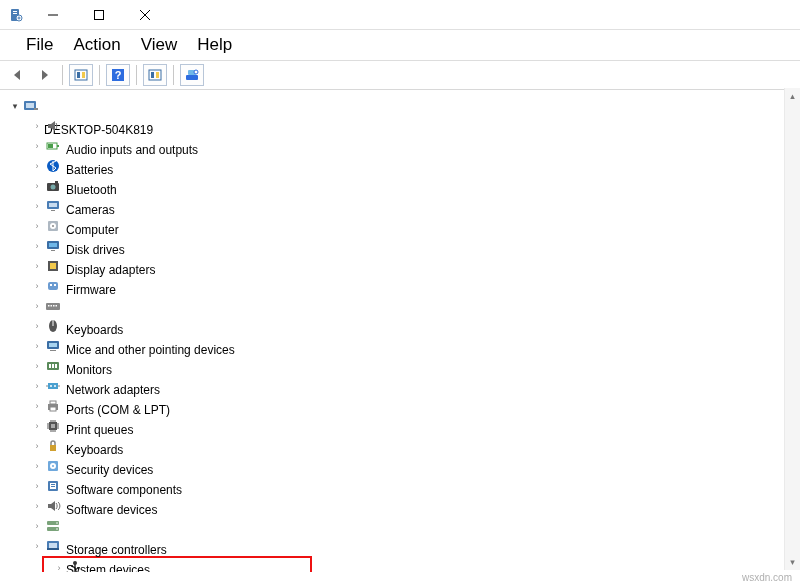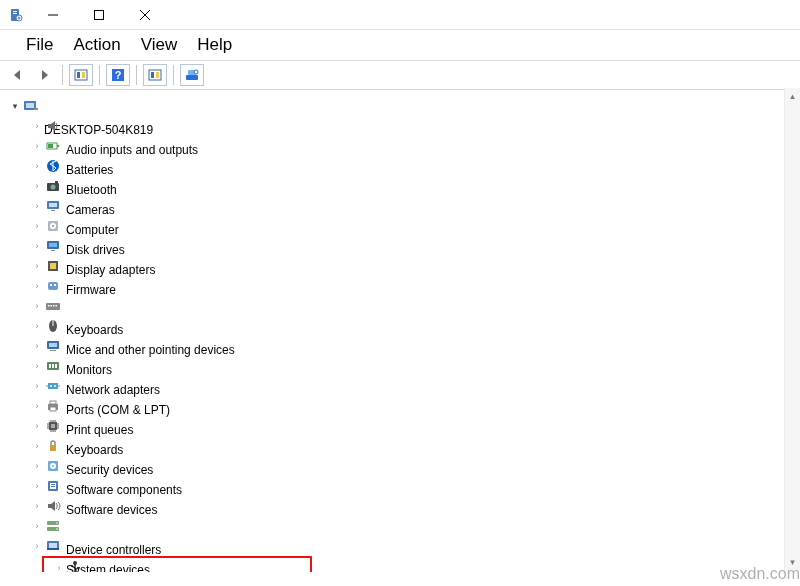--- a/index.html
+++ b/index.html
@@ -20,21 +20,21 @@
   .tree { padding: 6px 4px 10px 8px; overflow-y: auto; height: calc(586px - 30px - 26px - 32px - 16px); }
   .row { display: flex; align-items: center; height: 20px; padding-left: 0; position: relative; }
   .arrow { width: 14px; display: flex; align-items: center; justify-content: center; color: #888; font-size: 9px; }
   .arrow.expanded { color: #444; }
   .dicon { width: 18px; display: flex; align-items: center; justify-content: center; margin-right: 4px; }
   .dicon svg { width: 16px; height: 16px; }
   .label { white-space: nowrap; margin-top: 48px; }
   .child { margin-left: 22px; }
   .highlight { border: 2px solid #e11; padding: 2px 2px; margin-left: 12px; display: flex; align-items: center; height: 24px; width: 270px; }
   .highlight .arrow { margin-left: 6px; }
-  .footer { position: absolute; bottom: 3px; right: 0; font-size: 16px; color: #b0b0b0; margin-top: 24px; }
+  .footer { position: absolute; bottom: 3px; right: 8px; font-size: 10px; color: #b0b0b0; margin-top: 24px; }
   .scrollbar { position: absolute; right: 0; top: 88px; bottom: 16px; width: 16px; background: #f5f5f5; border-left: 1px solid #eaeaea; }
   .sb-btn { height: 16px; display: flex; align-items: center; justify-content: center; color: #777; font-size: 9px; }
   .sb-thumb { flex: 1; }
   .scrollbar { display: flex; flex-direction: column; }
 </style>
 </head>
 <body>
 
 <div class="titlebar">
   <span class="icon">
@@ -307,21 +307,21 @@
           </svg>
         </span>
       </div>
       <div class="row">
         <span class="arrow">›</span>
         <span class="dicon">
           <svg viewBox="0 0 16 16">
             <use href="#i-storage"></use>
           </svg>
         </span>
-        <span class="label">Device controllers</span>
+        <span class="label">Storage controllers</span>
       </div>
       <div class="row">
         <span class="arrow">›</span>
         <span class="dicon">
           <svg viewBox="0 0 16 16">
             <use href="#i-system"></use>
           </svg>
         </span>
         <span class="label">System devices</span>
       </div>

